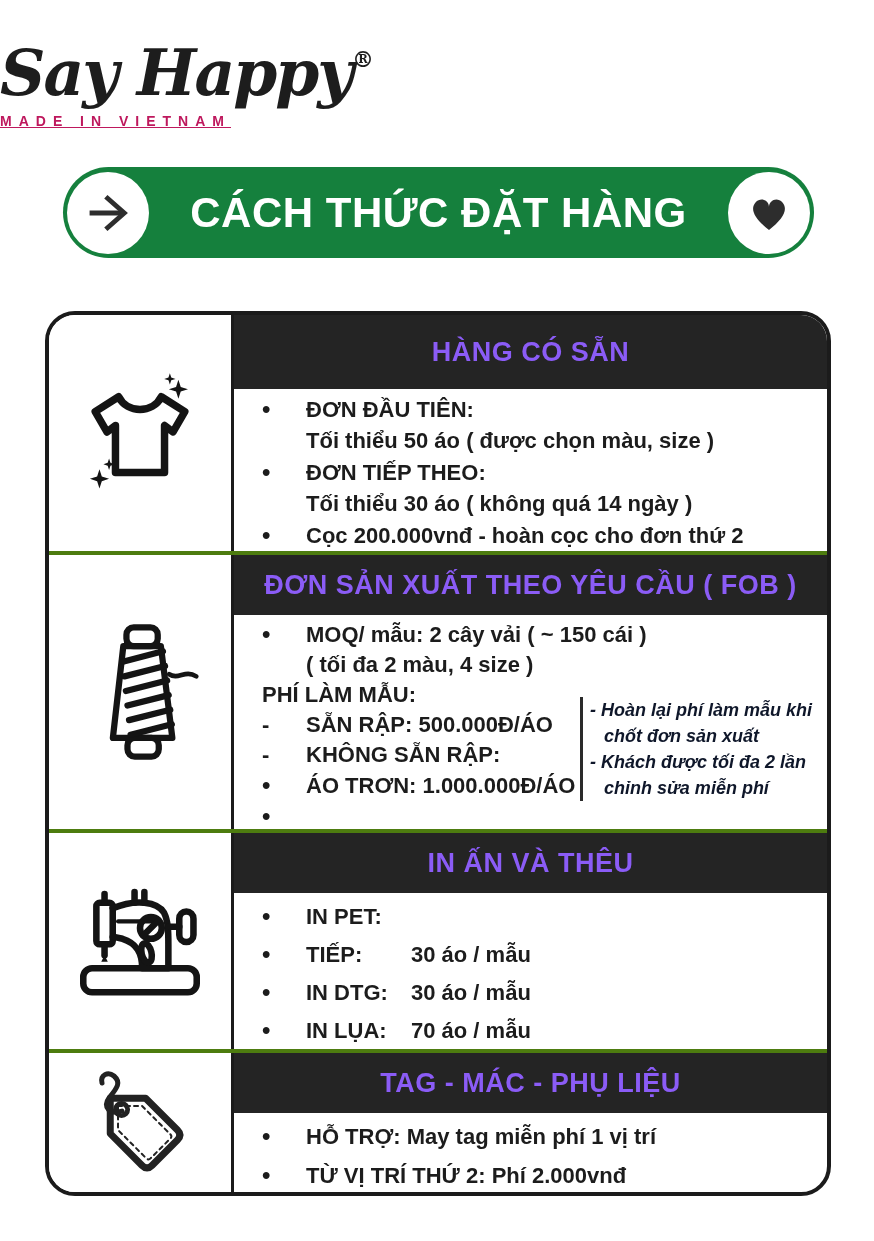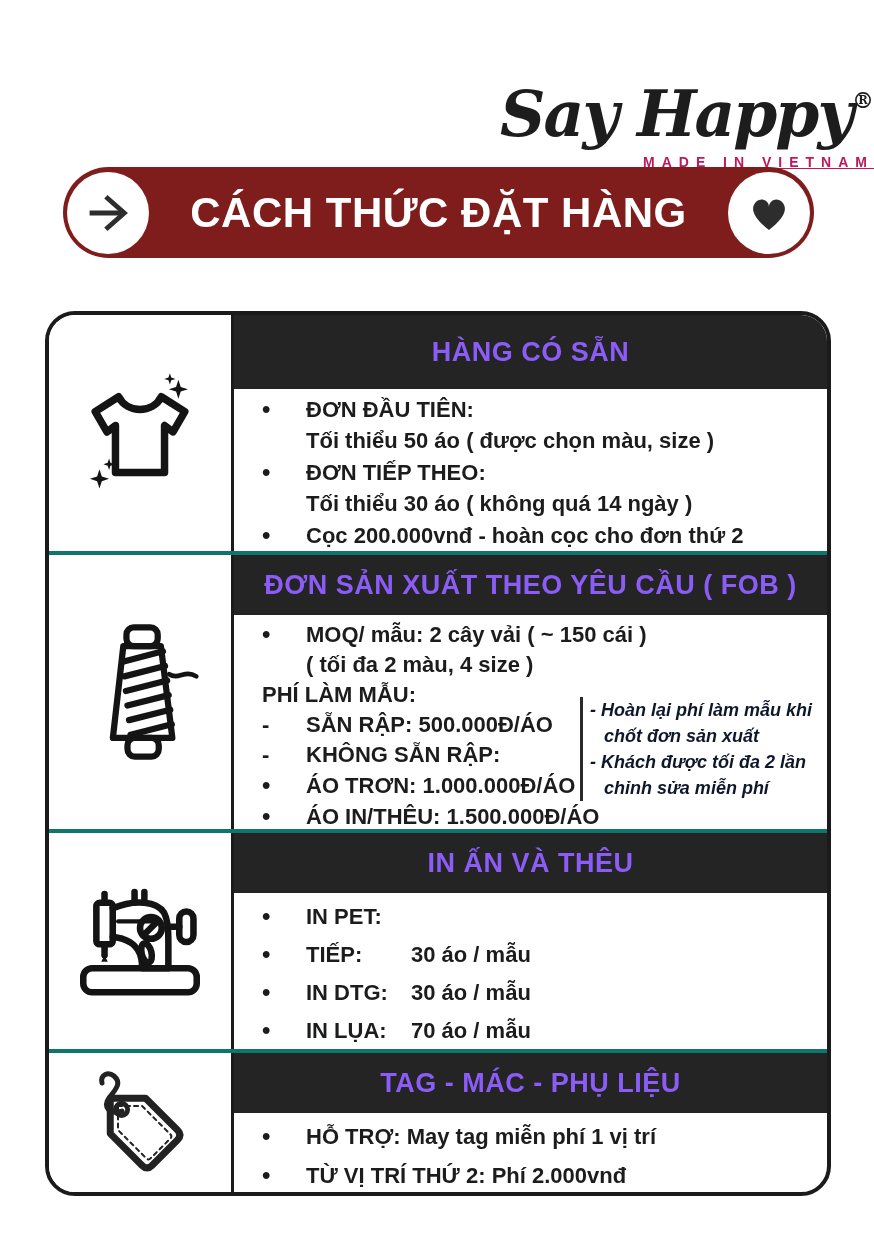--- a/index.html
+++ b/index.html
@@ -1,41 +1,41 @@
 <!DOCTYPE html>
 <html><head>
 <meta charset="utf-8">
 <style>
   html,body{margin:0;padding:0;background:#ffffff;}
   .page{position:relative;width:874px;height:1241px;background:#ffffff;overflow:hidden;
         font-family:"Liberation Sans","DejaVu Sans",sans-serif;color:#1c1c1c;}
 
   
-  .logo{position:absolute;top:42px;left:0;width:874px;text-align:right;margin-top:41px;}
+  .logo{position:absolute;top:42px;left:0;width:874px;text-align:left;}
   .logo-script{font-family:"DejaVu Serif","Liberation Serif",serif;
                font-style:italic;font-weight:bold;font-size:63px;line-height:1;
                letter-spacing:-2px;color:#1d1d1d;}
   .logo-reg{font-size:22px;vertical-align:28px;letter-spacing:0;}
   .logo-tagline{margin-top:8px;font-size:14px;font-weight:bold;letter-spacing:7px;color:#be185d;text-decoration:underline;}
 
   
-  .banner{position:absolute;left:63px;top:167px;width:751px;height:91px;background:#7f1d1d;
+  .banner{position:absolute;left:63px;top:167px;width:751px;height:91px;background:#15803d;
           border-radius:46px;display:flex;align-items:center;gap:8px;}
   .banner-circle{width:82px;height:82px;border-radius:50%;background:#ffffff;flex:none;
                  display:flex;align-items:center;justify-content:center;}
   .banner-circle.left{margin-left:4px;}
   .banner-circle.right{margin-right:4px;}
   .banner-title{flex:1;text-align:center;color:#ffffff;font-weight:bold;font-size:42px;
                 letter-spacing:0.5px;white-space:nowrap;}
 
   
   .tbl{position:absolute;left:45px;top:311px;width:786px;height:885px;box-sizing:border-box;
        border:4px solid #1b1b1b;border-radius:30px;overflow:hidden;display:flex;flex-direction:column;}
   .row{display:flex;box-sizing:border-box;}
-  .row + .row{border-top:4px solid #0f766e;}
+  .row + .row{border-top:4px solid #4d7c0f;}
   .row1{height:236px;} .row2{height:278px;} .row3{height:220px;} .row4{height:143px;}
   .cell-icon{width:182px;flex:none;border-right:3px solid #1b1b1b;
              display:flex;align-items:center;justify-content:center;background:#ffffff;}
   .cell-body{flex:1;display:flex;flex-direction:column;min-width:0;}
   .sec-header{background:#242424;color:#8b5cf6;font-weight:bold;font-size:27px;letter-spacing:0.5px;
               display:flex;align-items:center;justify-content:center;flex:none;white-space:nowrap;}
   .row1 .sec-header{height:74px;} .row2 .sec-header,.row3 .sec-header,.row4 .sec-header{height:60px;}
   .sec-content{flex:1;padding:4px 14px 4px 28px;font-weight:bold;font-size:22px;color:#1c1c1c;
                display:flex;flex-direction:column;justify-content:center;position:relative;}
   .ln{display:flex;align-items:baseline;}
@@ -160,21 +160,20 @@
           <div class="ln">
               <span class="mk">-</span>
               <span>KHÔNG SẴN RẬP:</span>
             </div>
           <div class="ln">
               <span class="mk dot">•</span>
               <span>ÁO TRƠN: 1.000.000Đ/ÁO</span>
             </div>
           <div class="ln">
               <span class="mk dot">•</span>
-              <span>ÁO IN/THÊU: 1.500.000Đ/ÁO</span>
             </div>
           <div class="note">
             <div class="note-item"><span>-</span> <span>Hoàn lại phí làm mẫu khi chốt đơn sản xuất</span></div>
             <div class="note-item"><span>-</span> <span>Khách được tối đa 2 lần chỉnh sửa miễn phí</span></div>
           </div>
         </div>
       </div>
     </div>
 
     <div class="row row3">

